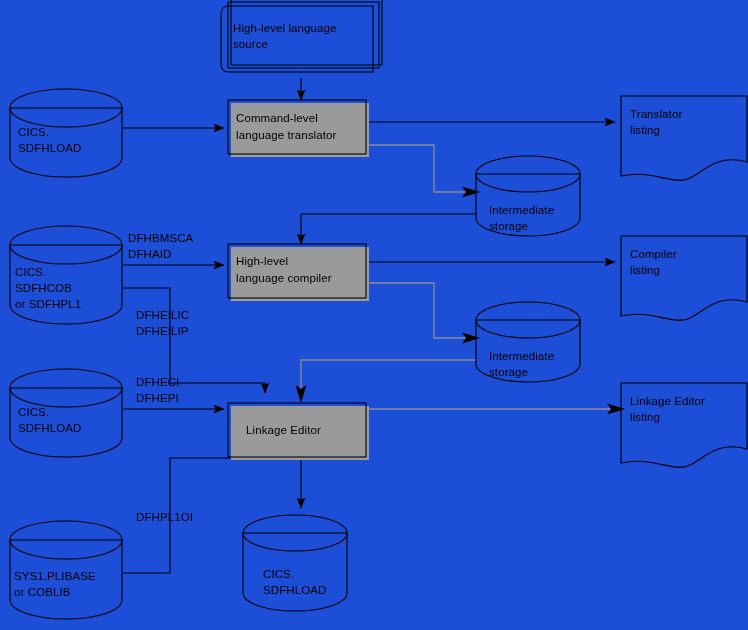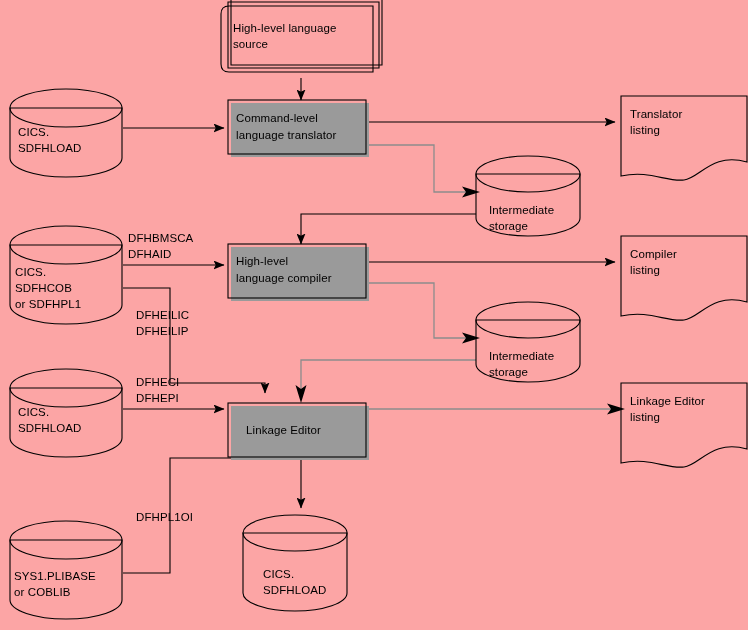--- a/index.html
+++ b/index.html
@@ -7,21 +7,21 @@
     padding: 0;
     background: #ffffff;
   }
   body {
     font-family: "Liberation Sans", sans-serif;
   }
   #diagram-root {
     position: relative;
     width: 748px;
     height: 630px;
-    background: #fca5a5;
+    background: #1d4ed8;
     overflow: hidden;
   }
   svg.flow {
     position: absolute;
     top: 0;
     left: 0;
     width: 748px;
     height: 630px;
   }
   .node-text {

